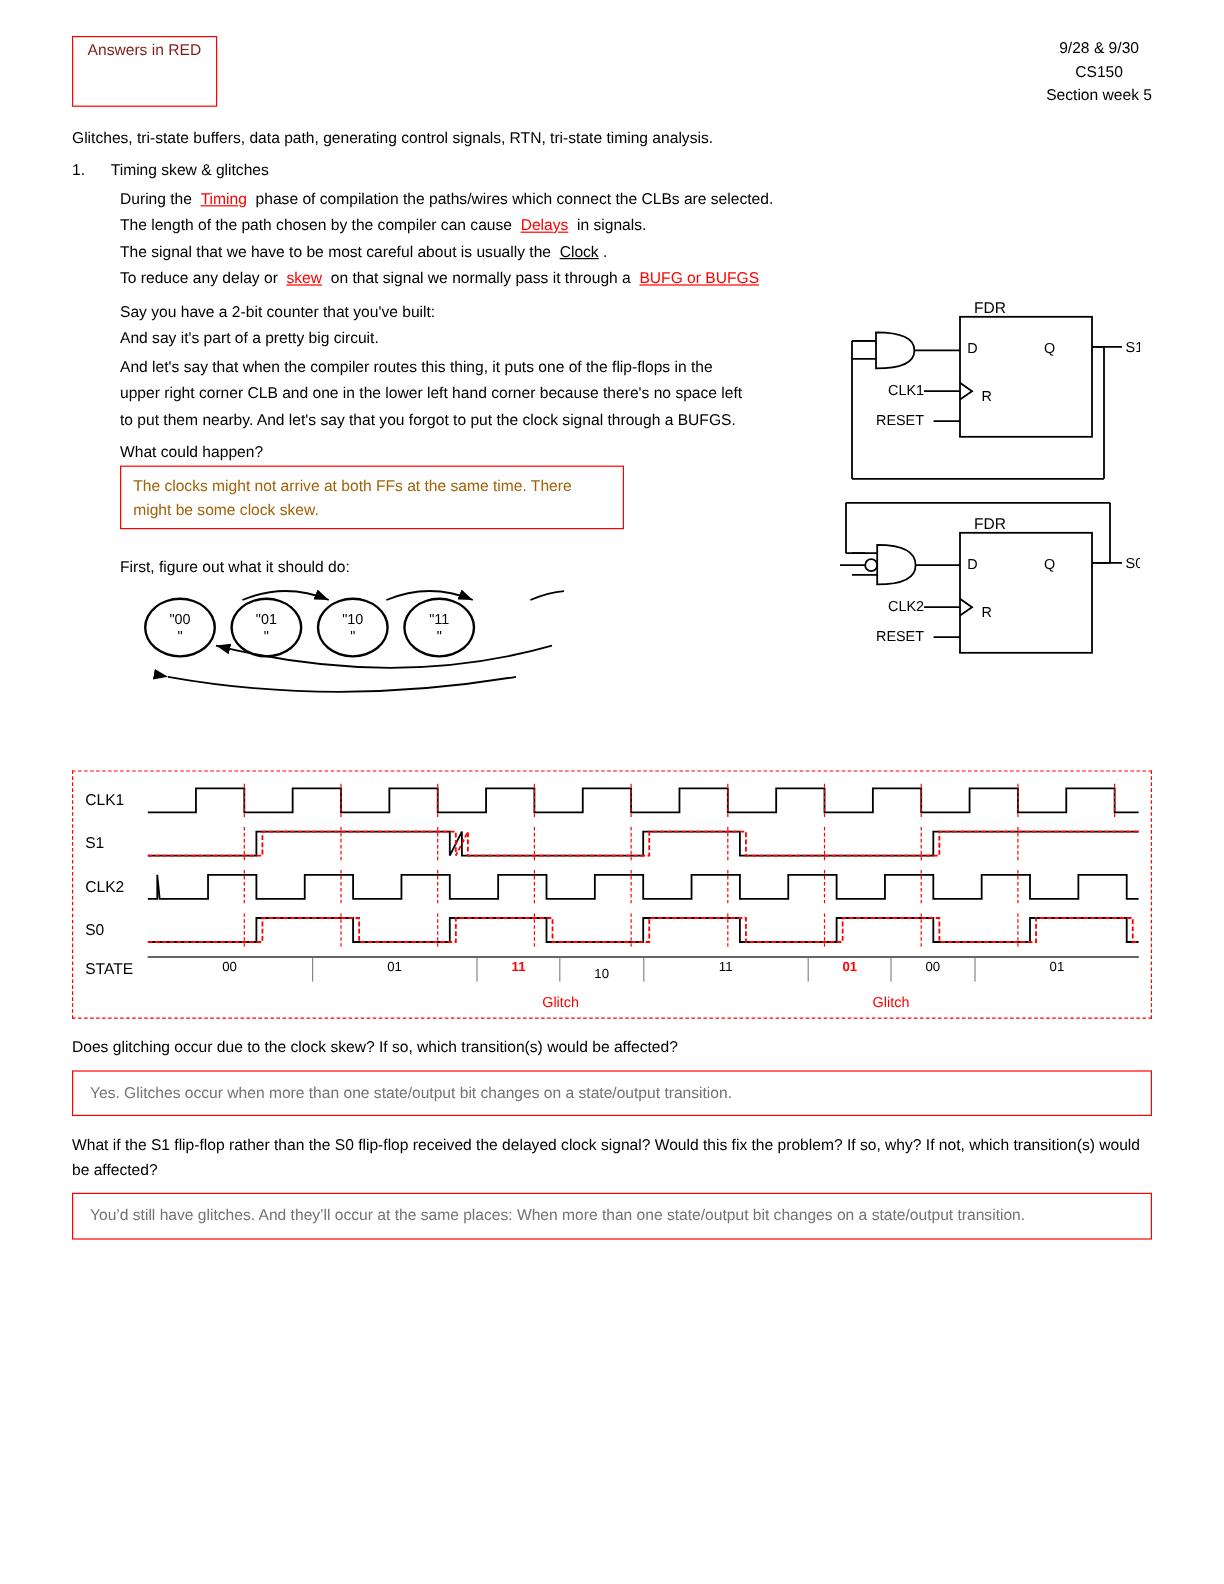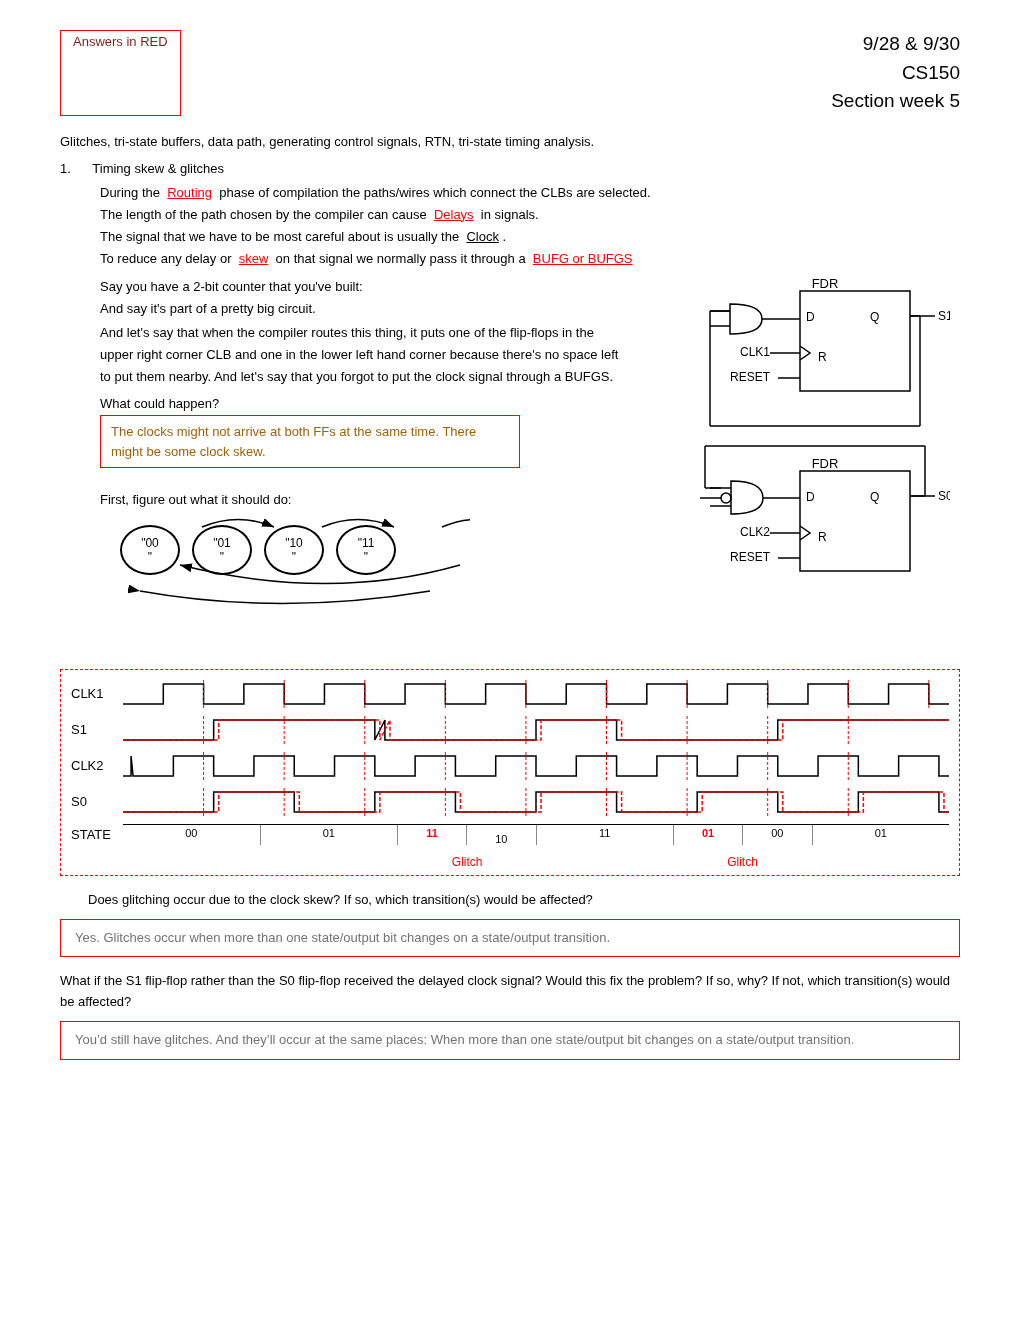--- a/index.html
+++ b/index.html
@@ -19,22 +19,22 @@
       margin-bottom: 18px;
     }
     .answers-box {
       border: 1.5px solid red;
       color: #7f1d1d;
       padding: 3px 12px;
       font-size: 13px;
       display: inline-block;
     }
     .date-info {
-      text-align: right;
-      font-size: 19px;
+      text-align: center;
+      font-size: 13px;
       line-height: 1.5;
     }
 
     .intro-text {
       margin-bottom: 12px;
       font-size: 13px;
     }
 
     .section-title {
       font-size: 13px;
@@ -168,21 +168,21 @@
   <span>Glitches, tri-state buffers, data path, generating control signals, RTN, tri-state timing analysis.</span>
 </div>
 
 <div class="section-title">
   <span>1.</span>&nbsp;&nbsp;&nbsp;&nbsp;&nbsp;
   <span>Timing skew &amp; glitches</span>
 </div>
 
 <div class="body-text">
   <div>
-    During the &nbsp;<span class="underline-red">Routing</span>&nbsp; phase of compilation the paths/wires which connect the CLBs are selected.
+    During the &nbsp;<span class="underline-red">Timing</span>&nbsp; phase of compilation the paths/wires which connect the CLBs are selected.
   </div>
   <div>
     The length of the path chosen by the compiler can cause &nbsp;<span class="underline-red">Delays</span>&nbsp; in signals.
   </div>
   <div>
     The signal that we have to be most careful about is usually the &nbsp;<span class="underline-black">Clock</span>&nbsp;.
   </div>
   <div>
     To reduce any delay or &nbsp;<span class="underline-red">skew</span>&nbsp; on that signal we normally pass it through a &nbsp;<span class="underline-red">BUFG or BUFGS</span>&nbsp;
   </div>
@@ -446,21 +446,21 @@
       <span style="color:red; font-size:12px;">Glitch</span>
     </div>
     <div style="flex:1;"></div>
     <div style="flex:1; text-align:center;">
       <span style="color:red; font-size:12px;">Glitch</span>
     </div>
     <div style="flex:1;"></div>
   </div>
 </div>
 
-<div style="margin-top:14px; font-size:13px; line-height:1.6;margin-left:28px;">
+<div style="margin-top:14px; font-size:13px; line-height:1.6;">
   <span>Does glitching occur due to the clock skew? If so, which transition(s) would be affected?</span>
 </div>
 <div class="answer-box">
   <span>Yes. Glitches occur when more than one state/output bit changes on a state/output transition.</span>
 </div>
 
 <div style="margin-top:14px; font-size:13px; line-height:1.6;">
   <span>What if the S1 flip-flop rather than the S0 flip-flop received the delayed clock signal? Would this fix the problem? If so, why? If not, which transition(s) would be affected?</span>
 </div>
 <div class="answer-box">

